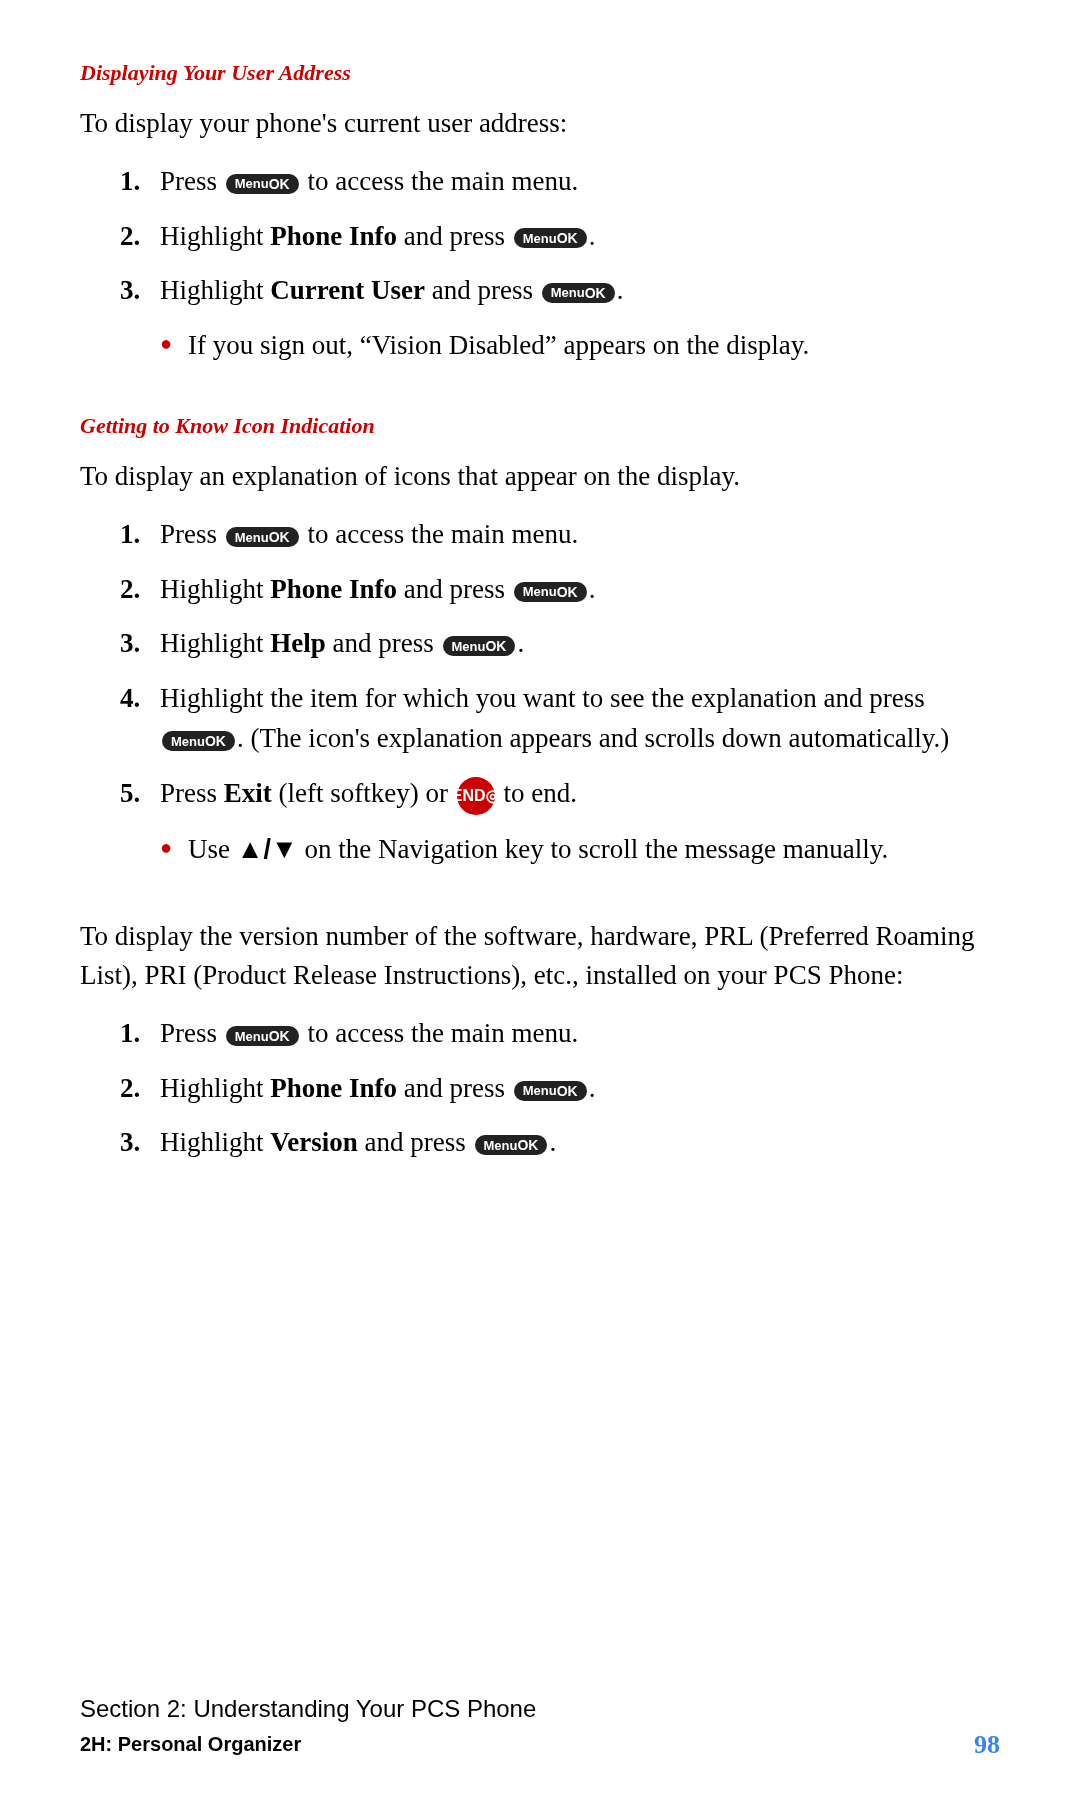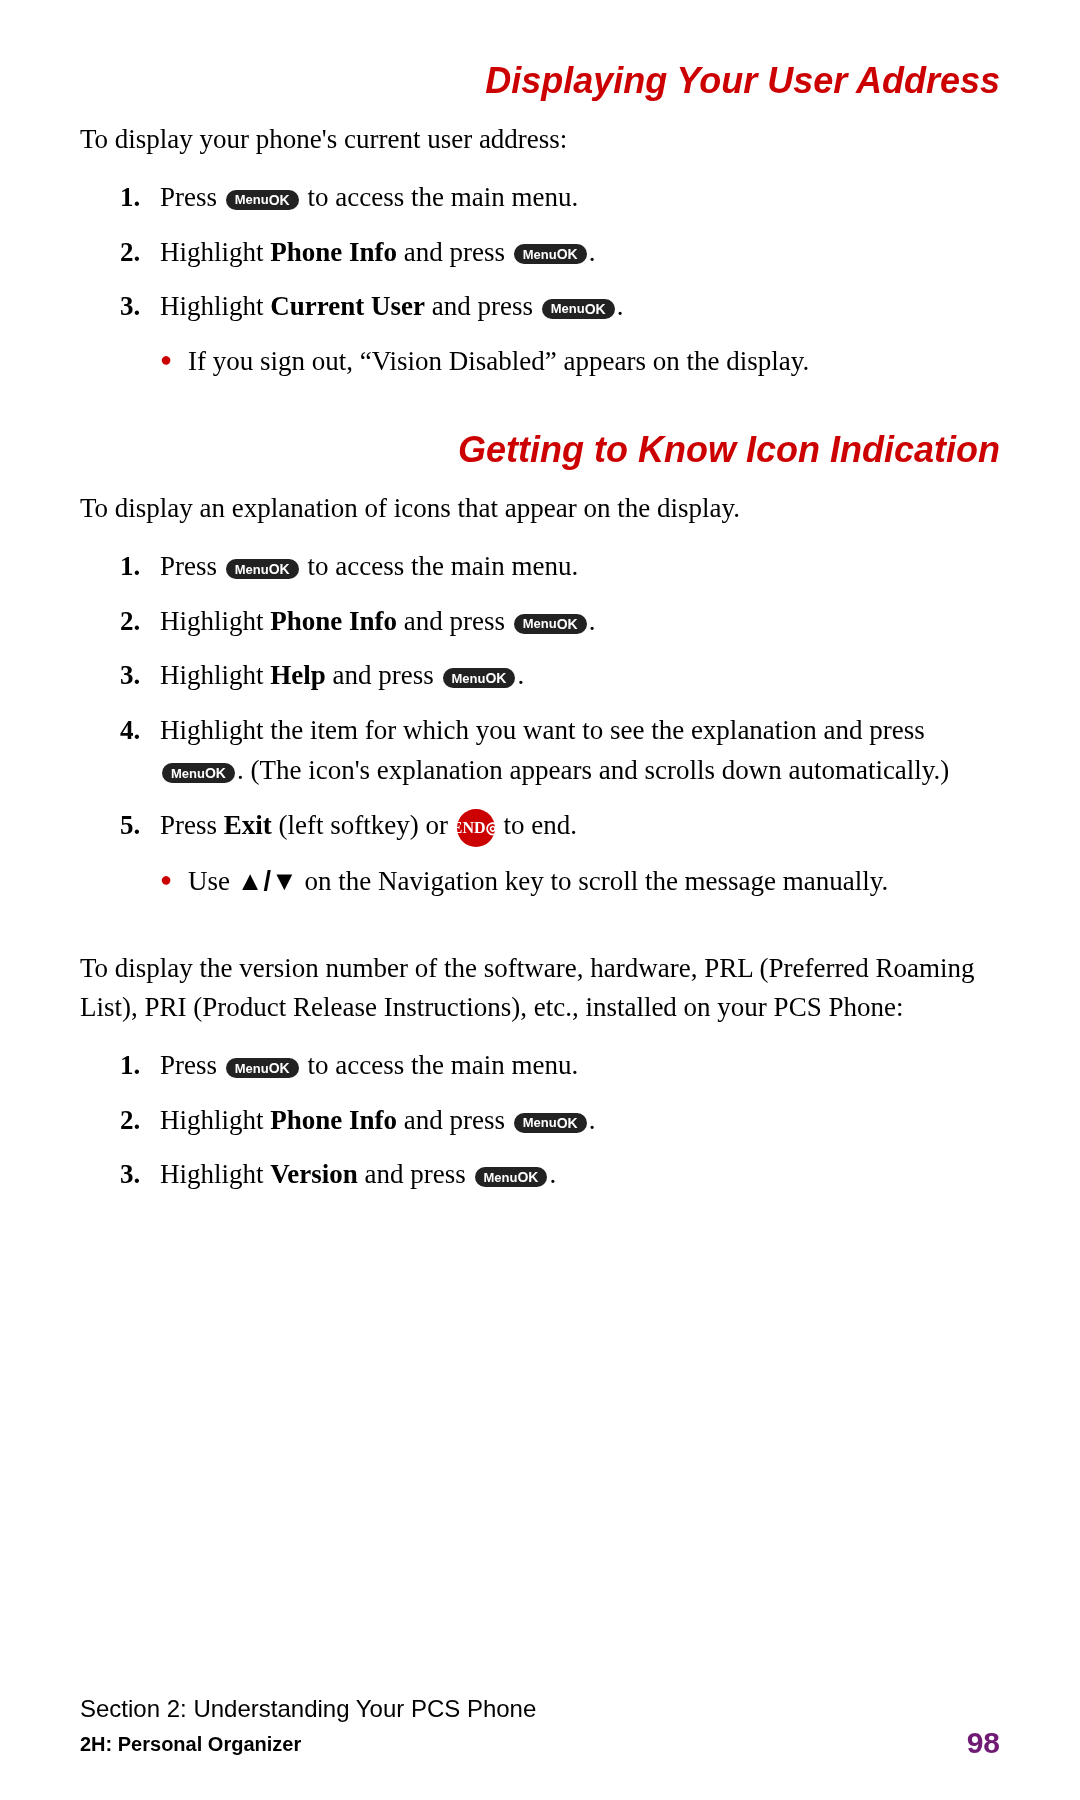--- a/index.html
+++ b/index.html
@@ -17,27 +17,26 @@
 
     .page-content {
       padding: 60px 80px 120px 80px;
     }
 
     .section {
       margin-bottom: 48px;
     }
 
     .section-title {
-      font-family: Liberation Sans, sans-serif;
-      font-size: 36px;
+      font-family: Liberation Serif, serif;
+      font-size: 22px;
       font-weight: bold;
       color: #cc0000;
       margin-bottom: 18px;
       font-style: italic;
-      text-align: right;
     }
 
     .section-intro {
       font-size: 27px;
       margin-bottom: 18px;
       line-height: 1.45;
       color: #000000;
     }
 
     .numbered-list {
@@ -160,24 +159,24 @@
       color: #000;
       line-height: 1.6;
     }
 
     .footer-section {
       font-weight: bold;
       font-size: 20px;
     }
 
     .footer-right {
-      font-size: 30px;
-      font-weight: bold;
-      font-family: Liberation Sans, sans-serif;
-      color: #701a75;
+      font-size: 26px;
+      font-weight: bold;
+      font-family: Liberation Serif, serif;
+      color: #3b82f6;
     }
   </style>
 </head>
 <body>
 
 <div class="page-content">
 
   <div class="section">
     <div class="section-title">Displaying Your User Address</div>
     <div class="section-intro">To display your phone's current user address:</div>
@@ -275,21 +274,21 @@
                 <span class="top-text">Menu</span>
                 <span style="font-size:14px">OK</span>
               </span>
             </span>. (The icon's explanation appears and scrolls down automatically.)
         </span>
       </li>
 
       <li>
         <span class="num">5.</span>
         <span class="text">
-          Press <span class="bold-text">Exit</span> (left softkey) or <span class="end-btn" style="display:inline-flex; background:#cc0000; color:#fff; font-family:Liberation Serif, serif; font-size:16px; font-weight:bold; border-radius:50%; width:38px; height:38px; align-items:center; justify-content:center; vertical-align:middle; margin:0 2px;">END◎</span> to end.
+          Press <span class="bold-text">Exit</span> (left softkey) or <span class="end-btn" style="display:inline-flex; background:#cc0000; color:#fff; font-family:Liberation Sans, sans-serif; font-size:16px; font-weight:bold; border-radius:50%; width:38px; height:38px; align-items:center; justify-content:center; vertical-align:middle; margin:0 2px;">END◎</span> to end.
         </span>
       </li>
     </ol>
     <ul class="bullet-list">
       <li>
         <span>Use <span class="nav-arrows">▲/▼</span> on the Navigation key to scroll the message manually.</span>
       </li>
     </ul>
   </div>
 

